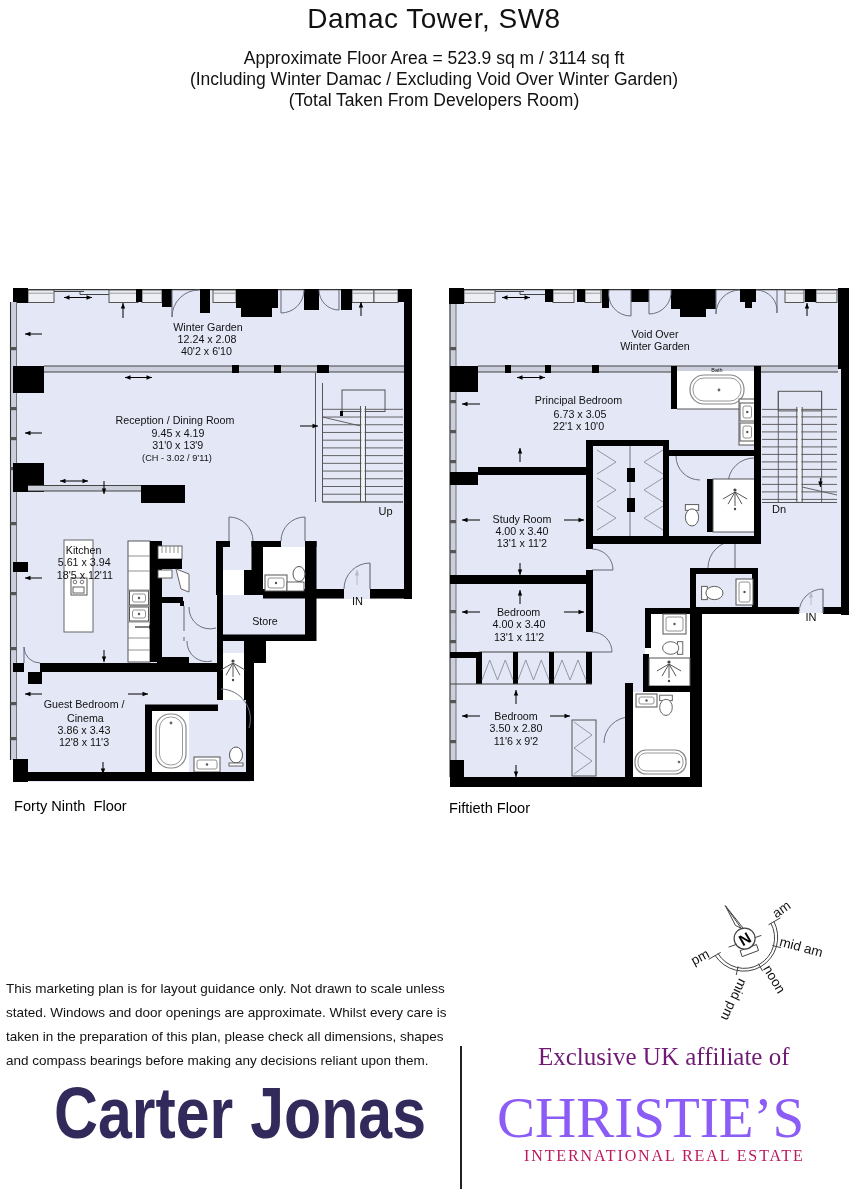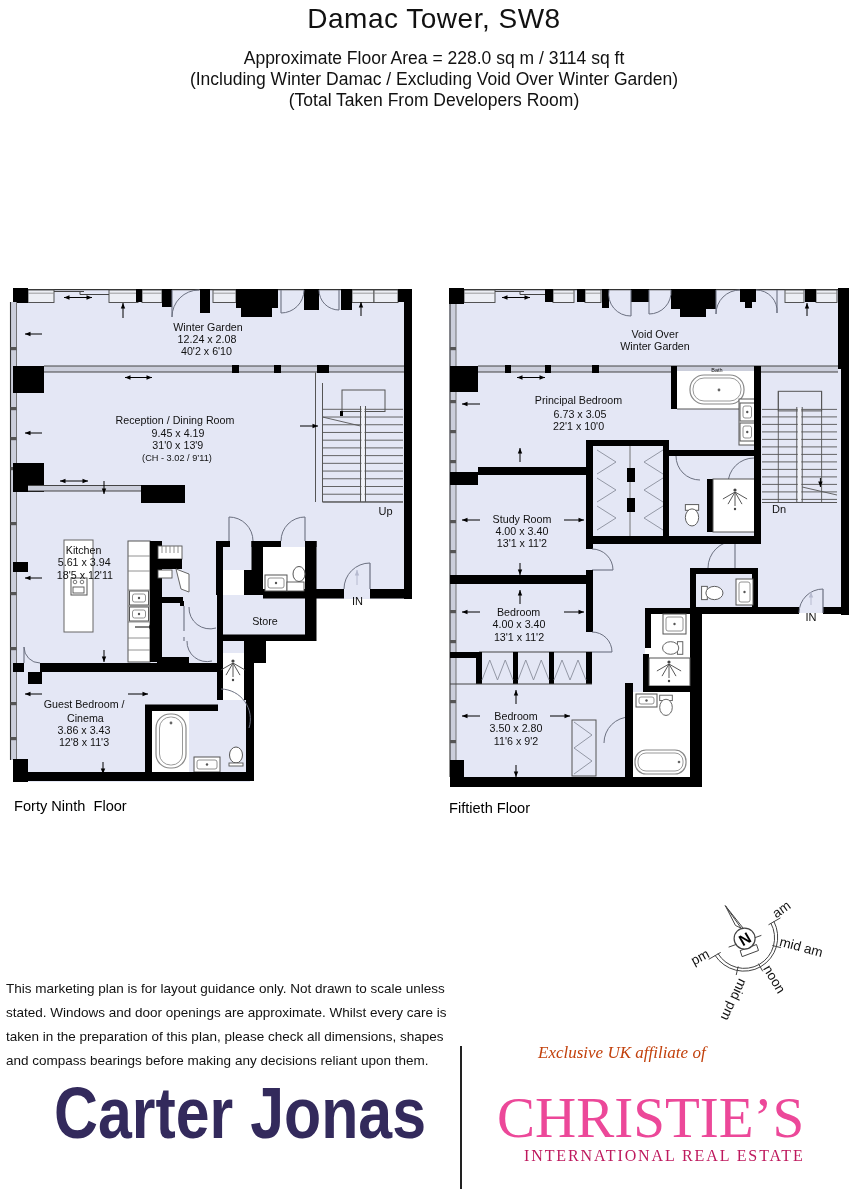--- a/index.html
+++ b/index.html
@@ -1,25 +1,25 @@
 <!DOCTYPE html>
 <html><head><meta charset="utf-8"><style>
 html,body{margin:0;padding:0;background:#fff;width:868px;height:1200px;overflow:hidden}
 body{font-family:"Liberation Sans",sans-serif;position:relative;color:#111}
 .hdr{position:absolute;width:868px;text-align:center;left:0}
 #disc{position:absolute;left:6px;top:977px;font-size:13.5px;line-height:24px;color:#111}
 #cj{position:absolute;left:54px;top:1072px;font-size:72px;font-weight:bold;color:#332A5C;transform:scaleX(0.845);transform-origin:0 0}
-#excl{position:absolute;left:538px;top:1043px;white-space:nowrap;font-family:"Liberation Serif",serif;font-style:italic;font-size:17px;color:#c2410c}
-#chr{position:absolute;left:497px;top:1085px;font-family:"Liberation Serif",serif;font-size:57px;color:#ec4899}
+#excl{position:absolute;left:538px;top:1043px;white-space:nowrap;font-family:"Liberation Serif",serif;font-size:25px;color:#701a75}
+#chr{position:absolute;left:497px;top:1085px;font-family:"Liberation Serif",serif;font-size:57px;color:#8b5cf6}
 #chr2{position:absolute;left:524px;top:1147px;font-family:"Liberation Serif",serif;font-size:16px;letter-spacing:1.9px;color:#be185d}
 #vline{position:absolute;left:460px;top:1046px;width:2px;height:143px;background:#222}
 </style></head>
 <body>
 <div class="hdr" style="top:3px;font-size:28px;letter-spacing:0.5px">Damac Tower, SW8</div>
-<div class="hdr" style="top:48px;font-size:17.5px">Approximate Floor Area = 228.0 sq m / 3114 sq ft</div>
+<div class="hdr" style="top:48px;font-size:17.5px">Approximate Floor Area = 523.9 sq m / 3114 sq ft</div>
 <div class="hdr" style="top:69px;font-size:17.5px">(Including Winter Damac / Excluding Void Over Winter Garden)</div>
 <div class="hdr" style="top:90px;font-size:17.5px">(Total Taken From Developers Room)</div>
 <svg id="plan" width="868" height="1200" viewBox="0 0 868 1200" style="position:absolute;left:0;top:0">
 <g id="planL">
 <polygon points="13,289 412,289 412,599 316,599 316,641 266,641 266,663 250,663 250,782 13,782" fill="#E4E7F5"></polygon>
 <line x1="13" y1="289.6" x2="412" y2="289.6" stroke="#333" stroke-width="1.2"></line>
 <rect x="28" y="290" width="26" height="12.5" fill="#ECEEF4" stroke="#444" stroke-width="0.9"></rect>
       <line x1="28" y1="293.2" x2="54" y2="293.2" stroke="#888" stroke-width="0.8"></line>
 <rect x="109" y="290" width="29" height="12.5" fill="#ECEEF4" stroke="#444" stroke-width="0.9"></rect>
       <line x1="109" y1="293.2" x2="138" y2="293.2" stroke="#888" stroke-width="0.8"></line>

